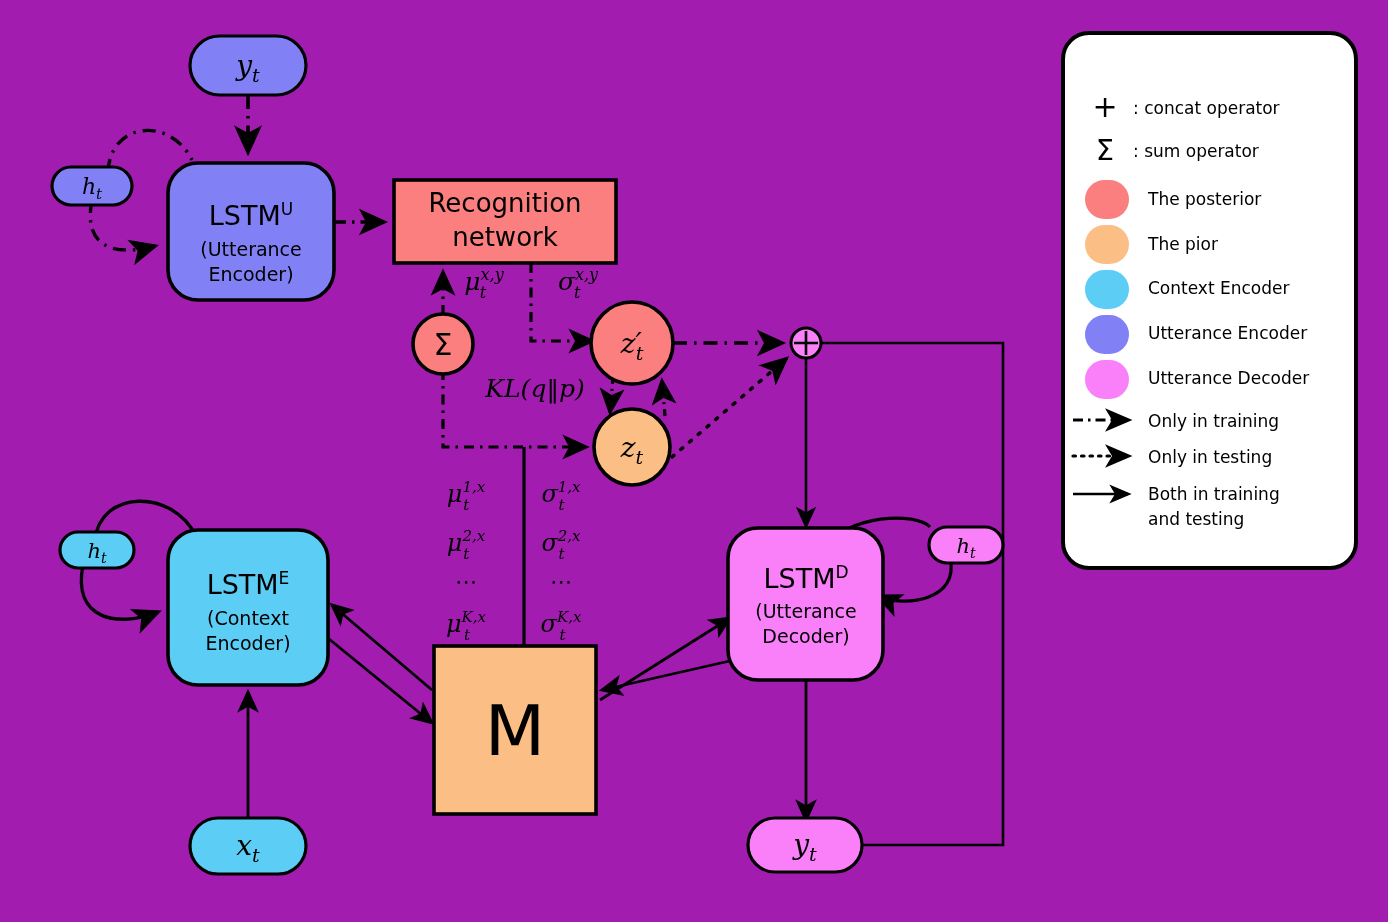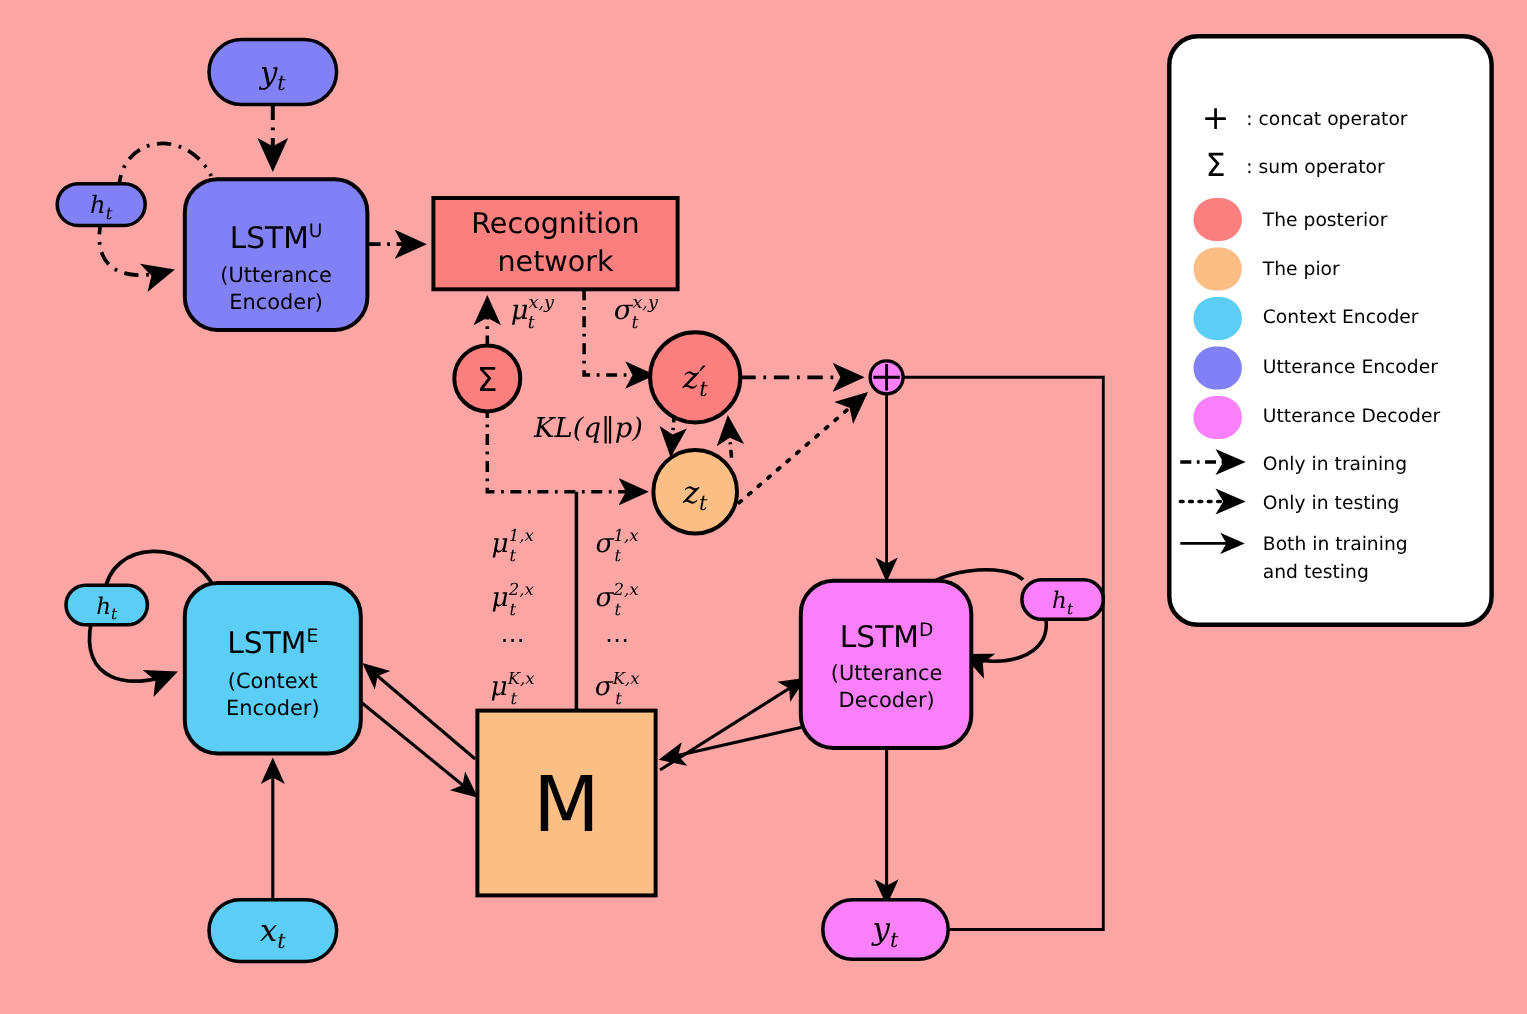--- a/index.html
+++ b/index.html
@@ -1,17 +1,17 @@
 <!DOCTYPE html>
 <html><head>
 <meta charset="utf-8">
 <style>
   html,body{margin:0;padding:0;background:#ffffff;}
   body{width:1388px;height:922px;font-family:"DejaVu Sans",sans-serif;}
-  #stage{position:relative;width:1388px;height:922px;overflow:hidden;background:#fca5a5;}
+  #stage{position:relative;width:1388px;height:922px;overflow:hidden;background:#a21caf;}
   svg#diagram{position:absolute;left:0;top:0;width:1388px;height:922px;}
 
   .nodeLabel{font-family:"DejaVu Sans",sans-serif;fill:#000;}
   .mathItalic{font-family:"DejaVu Serif",serif;font-style:italic;}
   .legendText{font-family:"DejaVu Sans",sans-serif;fill:#000;font-size:17px;}
 </style>
 </head>
 <body>
 
 <div id="stage">

